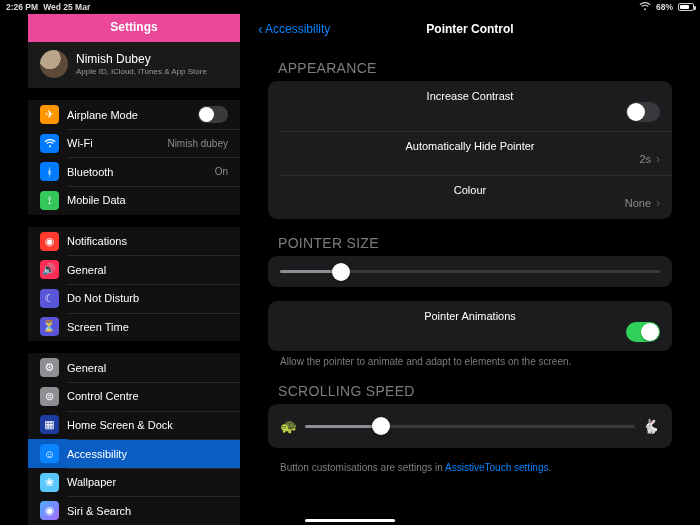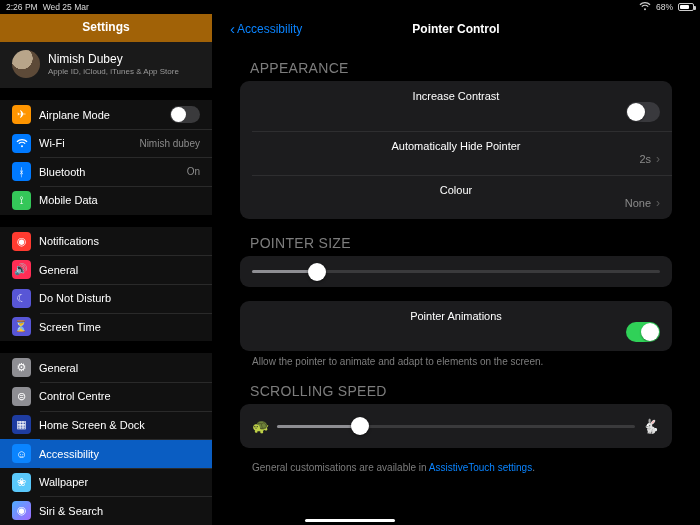--- a/index.html
+++ b/index.html
@@ -1,30 +1,30 @@
 <!DOCTYPE html>
 <html><head>
 <meta charset="utf-8">
 <style>
   * { box-sizing: border-box; margin: 0; padding: 0; }
   html, body { width: 700px; height: 525px; overflow: hidden; font-family: -apple-system, "Helvetica Neue", Arial, sans-serif; background: #000; color: #fff; }
   .root { display: flex; flex-direction: column; width: 700px; height: 525px; background: #000; }
 
   
-  .statusbar { display:flex; align-items:center; height:14px; padding:0 6px; font-size:8.5px; color:#ddd; }
+  .statusbar { display:flex; align-items:center; height:14px; padding:0 6px; font-size:8.5px; color:#ddd;font-weight:bold; }
   .statusbar .left { display:flex; gap:5px; align-items:center; }
   .statusbar .right { margin-left:auto; display:flex; gap:5px; align-items:center; }
   .battery { display:inline-block; width:16px; height:8px; border:1px solid #ccc; border-radius:2px; position:relative; }
   .battery::after { content:""; position:absolute; right:-3px; top:2px; width:2px; height:4px; background:#ccc; border-radius:0 1px 1px 0; }
   .battery .fill { position:absolute; left:1px; top:1px; bottom:1px; width:65%; background:#fff; border-radius:1px; }
 
   .content { flex:1; display:flex; min-height:0; }
 
   
-  .sidebar { width:212px; background:#a16207; display:flex; flex-direction:column; overflow-y:auto; }
+  .sidebar { width:212px; background:#ec4899; display:flex; flex-direction:column; overflow-y:auto;margin-left:28px; }
   .sidebar-title { text-align:center; font-size:12px; font-weight:600; padding:6px 0 8px; color:#fff; }
   .profile { display:flex; align-items:center; gap:8px; padding:8px 10px 10px 12px; background:#1a1a1a; }
   .avatar { width:28px; height:28px; border-radius:50%; background: radial-gradient(circle at 35% 30%, #b8a58a 0 40%, #5d4a38 41% 100%); }
   .profile .name { font-size:12px; font-weight:500; }
   .profile .sub { font-size:8px; color:#9a9a9a; margin-top:1px; }
   .group-gap { height:14px; background:#000; }
   .cell { display:flex; align-items:center; gap:8px; padding:6px 12px; font-size:11px; color:#fff; background:#111; position:relative; min-height:27px; }
   .cell + .cell::before { content:""; position:absolute; left:40px; right:0; top:0; height:1px; background:#2a2a2a; }
   .cell.selected { background:#0a5dc2; }
   .cell .value { margin-left:auto; font-size:10px; color:#8b8b8b; }
@@ -237,19 +237,19 @@
       <div class="slider-card">
         <span class="scroll-icons">🐢</span>
         <div class="slider-track">
           <div class="slider-fill" style="width:23%"></div>
           <div class="slider-thumb" style="left:23%"></div>
         </div>
         <span class="scroll-icons">🐇</span>
       </div>
 
       <div class="footer-note" style="padding-top:14px">
-        <span>General customisations are available in </span><a>AssistiveTouch settings</a><span>.</span>
+        <span>Button customisations are settings in </span><a>AssistiveTouch settings</a><span>.</span>
       </div>
     </div>
   </div>
 
   <div class="homebar"></div>
 </div>
 
 </body></html>

